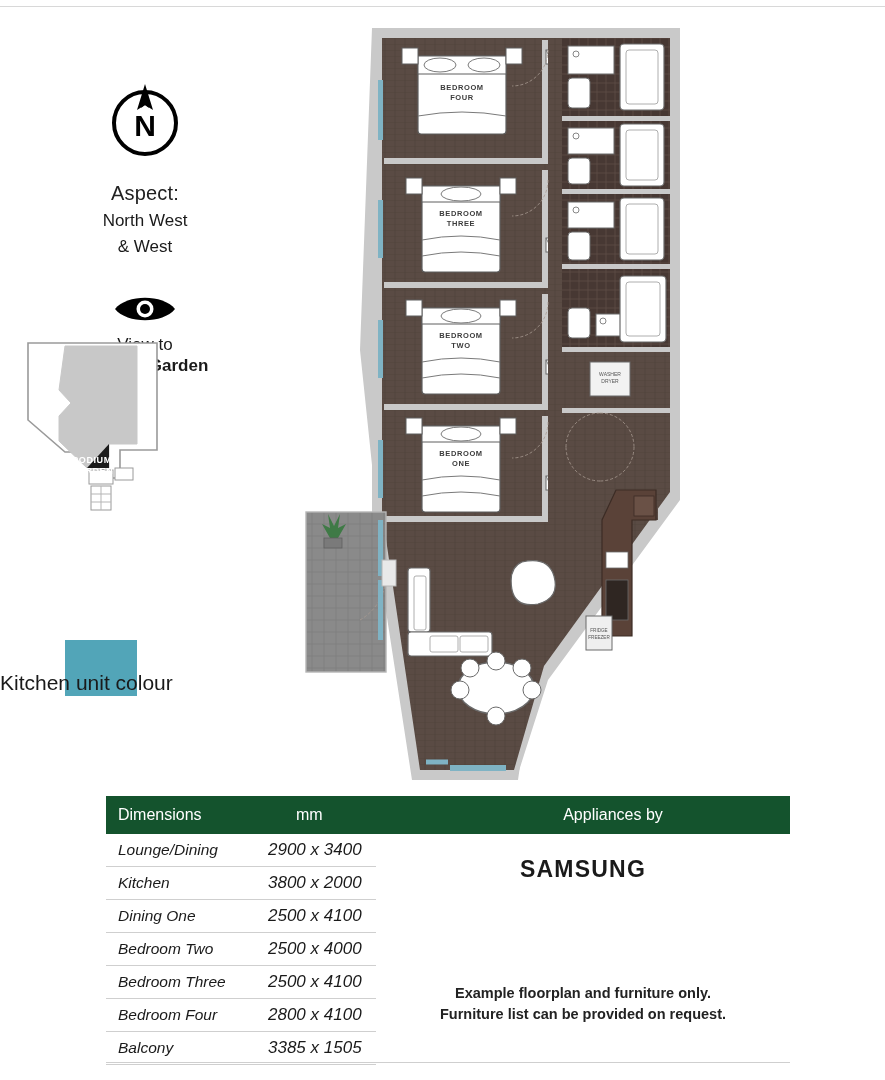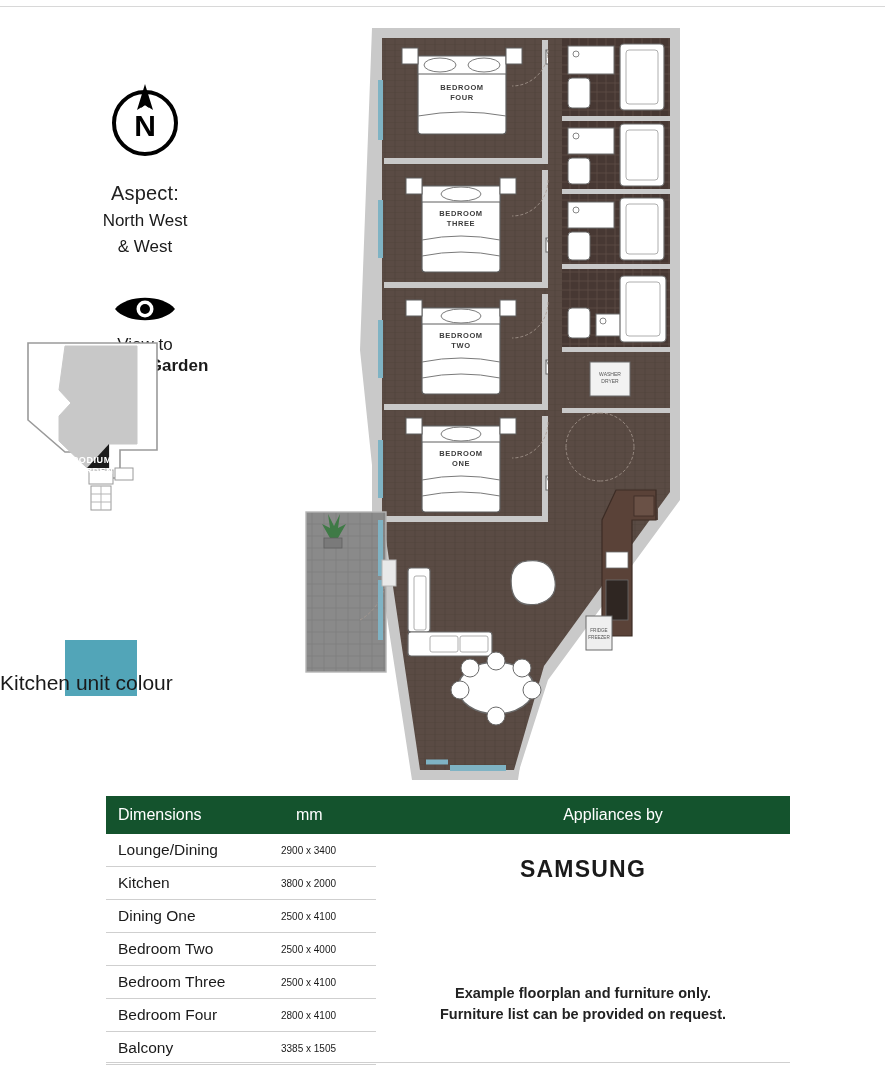--- a/index.html
+++ b/index.html
@@ -145,29 +145,29 @@
     display: flex;
   }
   .dims {
     width: 270px;
   }
   .dim-row {
     height: 32px;
     display: flex;
     align-items: center;
     border-bottom: 1px solid #cfcfcf;
+    font-style: italic;
   }
   .dim-name {
     width: 150px;
     padding-left: 12px;
     font-size: 15.5px;
   }
   .dim-val {
-    font-size: 10px;
-    margin-left: 13px;
+    font-size: 17px;
   }
   .appliances {
     flex: 1;
     position: relative;
   }
   .brand {
     text-align: center;
     font-size: 23px;
     font-weight: bold;
     letter-spacing: 1.2px;

